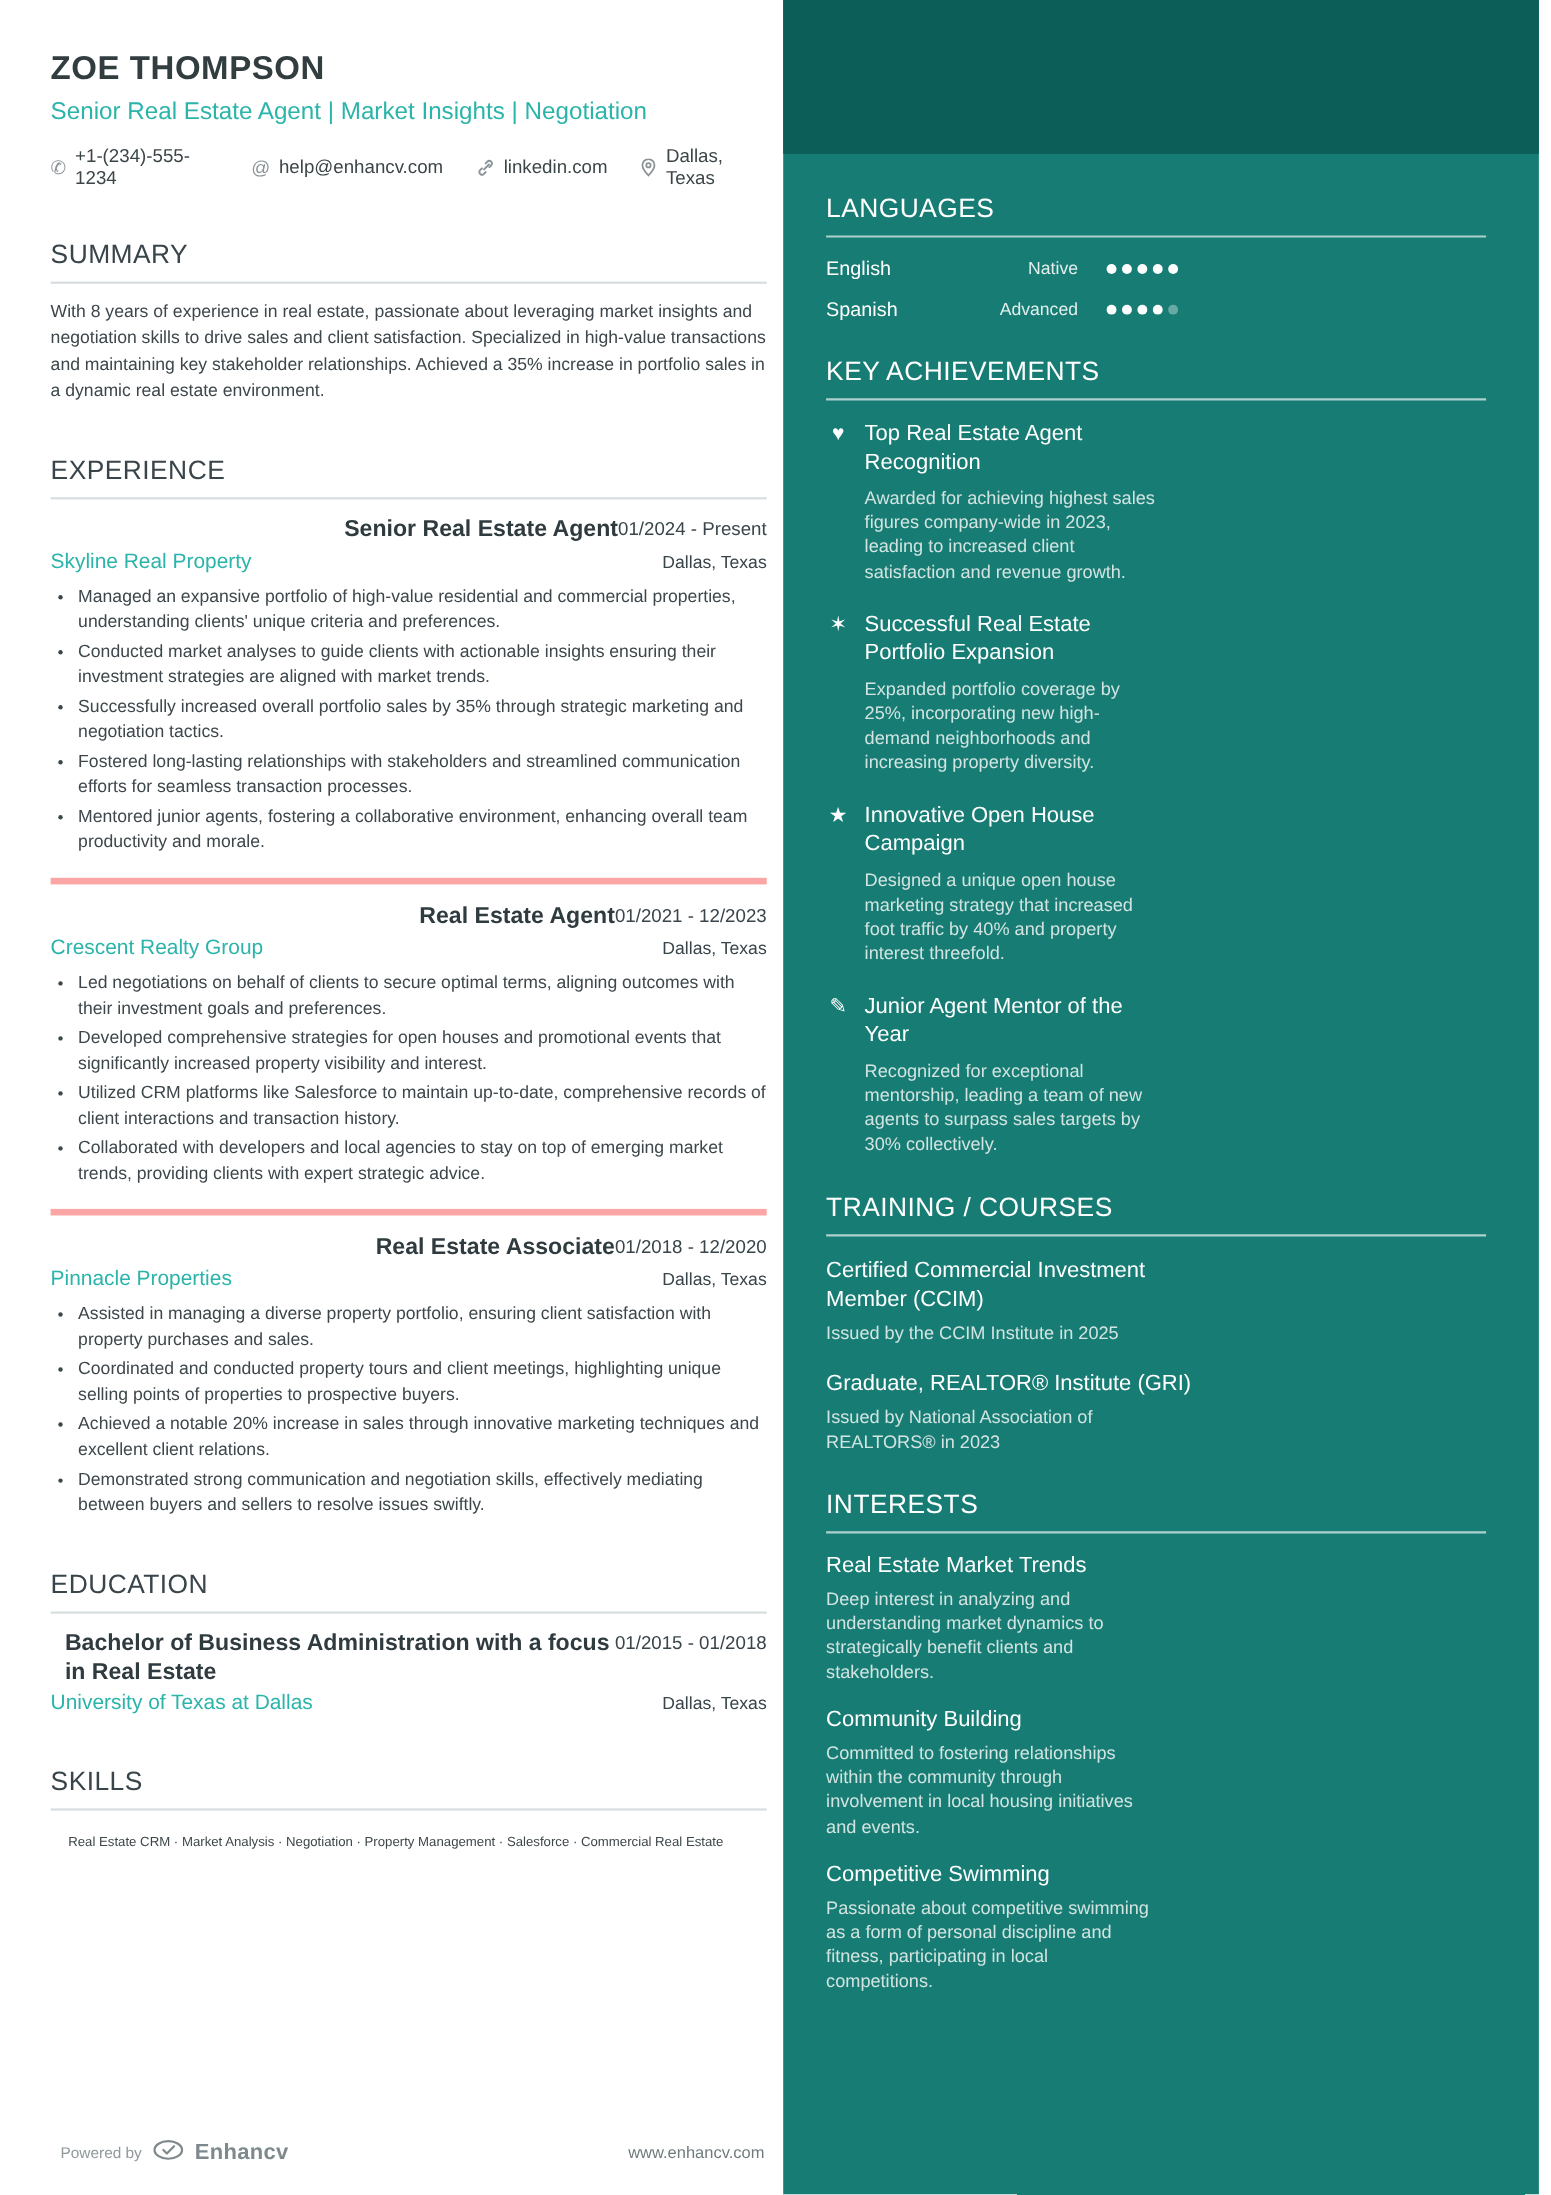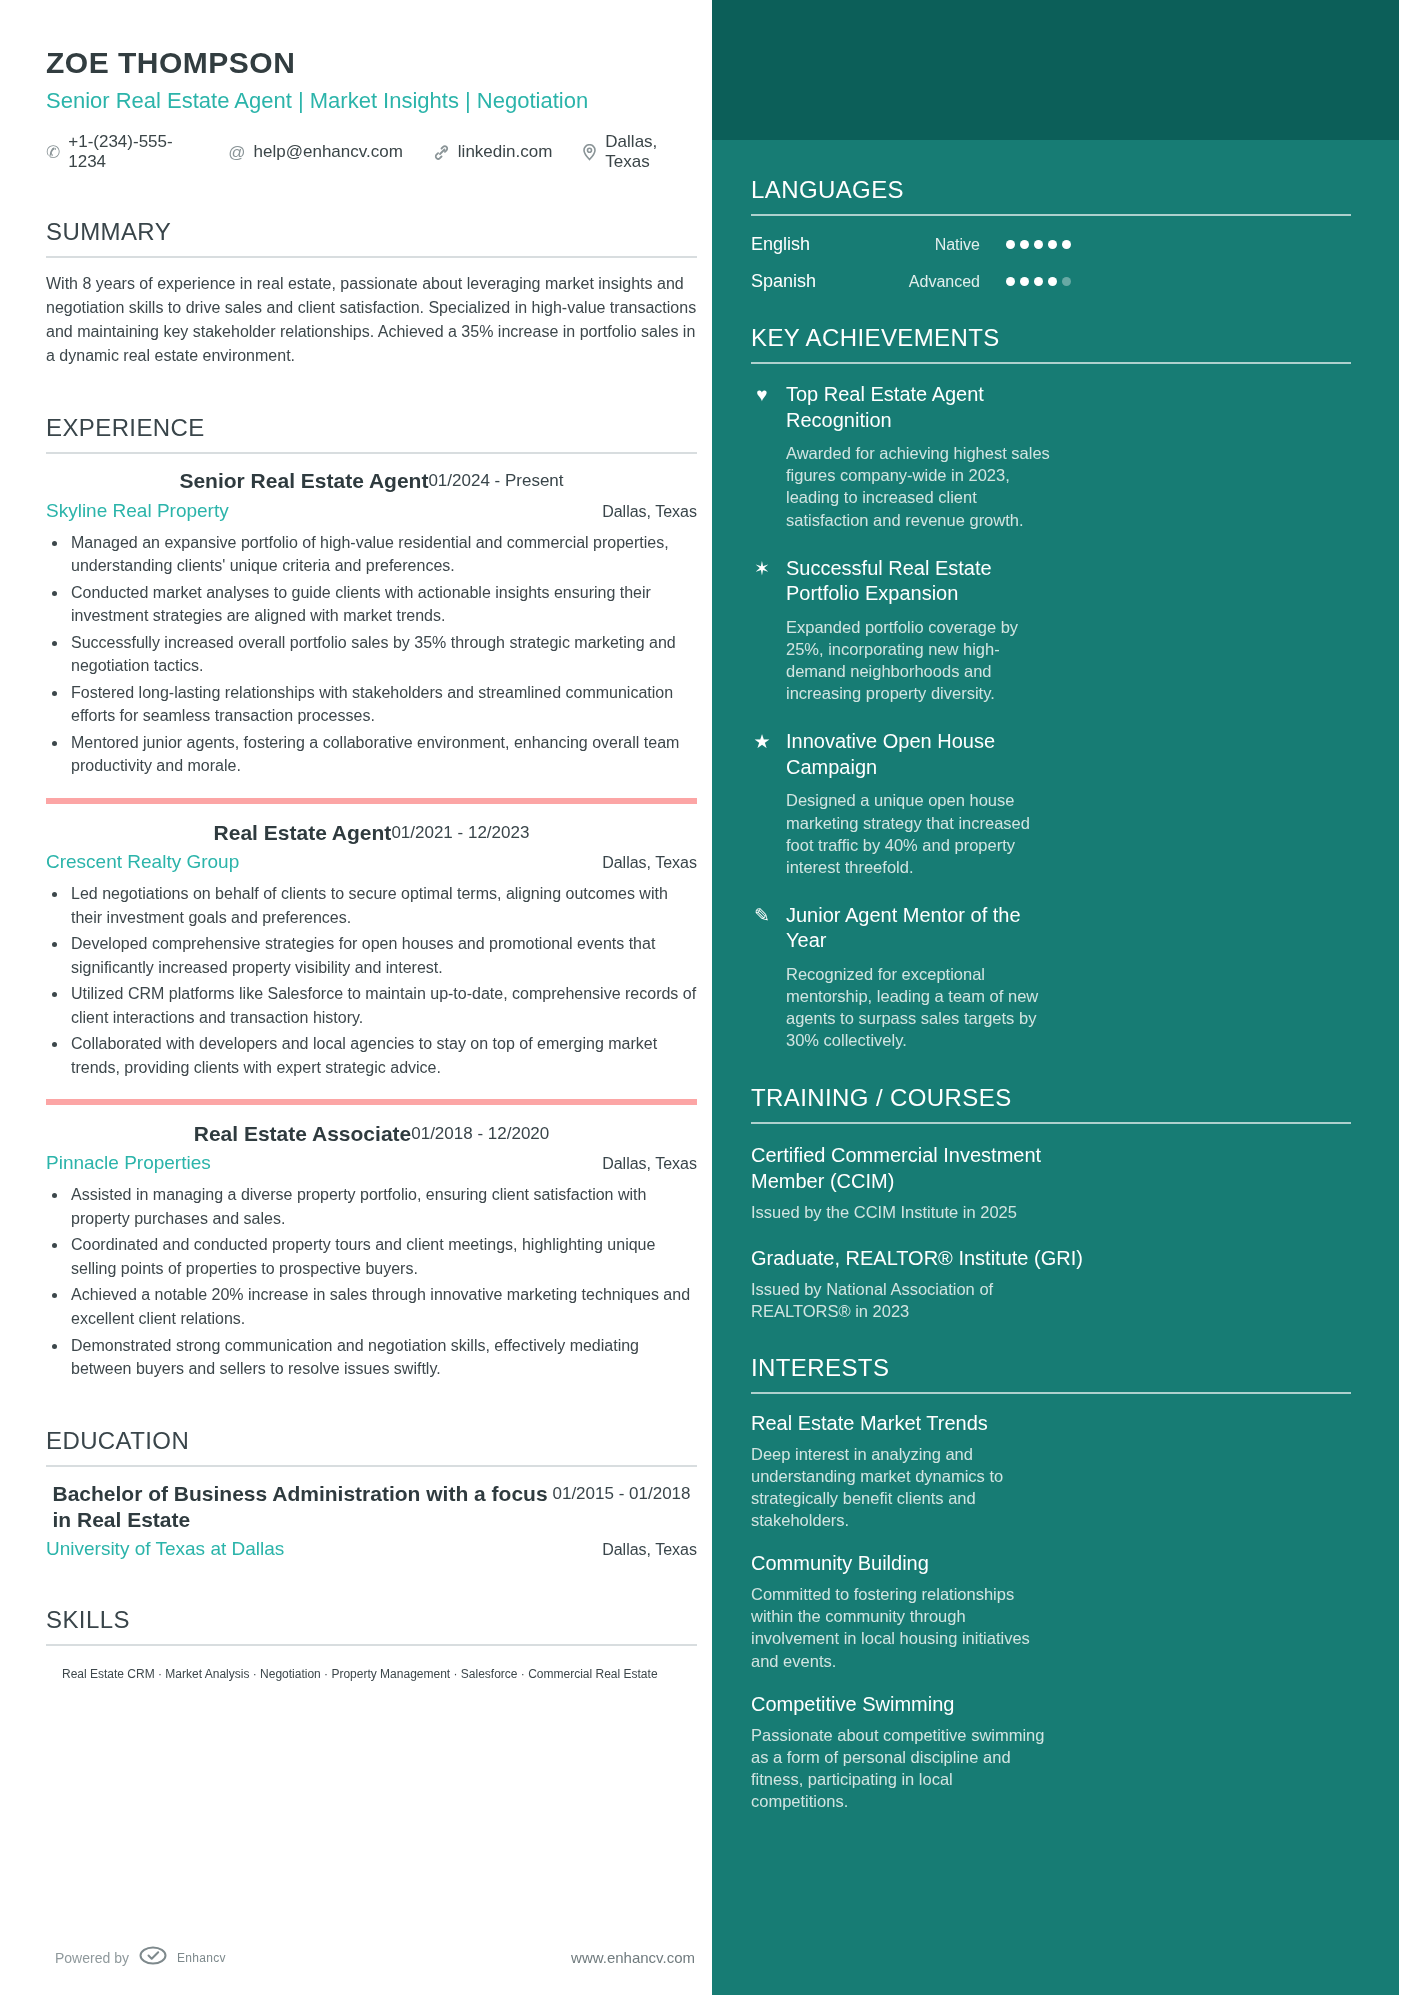--- a/index.html
+++ b/index.html
@@ -23,21 +23,21 @@
   .title{font-size:22px;color:var(--accent);margin-top:9px;line-height:1.2}
   .contacts{margin-top:18px;display:flex;align-items:center;gap:30px;font-size:17px;color:#3b4548}
   .contact{display:flex;align-items:center;gap:8px}
   .cicon{color:#8a9497;display:inline-flex;align-items:center;font-size:17px;line-height:1}
   .cicon svg{display:block}
   h2.sec{font-size:24px;font-weight:500;color:#39454a;letter-spacing:.4px;margin:46px 0 14px;
          padding-bottom:10px;border-bottom:2px solid var(--rule)}
   .body-p{font-size:16px;line-height:1.5;margin:0}
   .job{margin-bottom:20px}
   .job.sep{border-top:6px solid #fca5a5;padding-top:16px}
-  .jhead{display:flex;justify-content:center;align-items:flex-start}
+  .jhead{display:flex;justify-content:flex-end;align-items:flex-start}
   .jtitle{font-size:21px;font-weight:600;color:#2f3b3f;line-height:1.25;max-width:500px}
   .jdates{font-size:17px;color:#39454a;white-space:nowrap;padding-top:3px}
   .jsub{display:flex;justify-content:space-between;align-items:baseline;margin-top:5px}
   .jcompany{font-size:19px;color:var(--accent);font-weight:500}
   .jloc{font-size:16px;color:#39454a}
   ul.bullets{margin:9px 0 0;padding-left:22px}
   .bullets li{font-size:16px;line-height:1.47;margin-bottom:3px;padding-left:3px}
   .skills-text{font-size:12px;line-height:2.05;margin:16px}
   
   .sidebar{position:absolute;right:11px;top:0;width:687px;height:1995px;background:var(--sidebar_bg);
@@ -59,21 +59,21 @@
   .course{margin-bottom:22px}
   .course-t{font-size:20px;font-weight:500;line-height:1.3;max-width:332px;margin:0 0 7px}
   .course-i{font-size:16.5px;line-height:1.34;color:var(--sidebar_dim);max-width:300px}
   .interest{margin-bottom:21px}
   .int-t{font-size:20px;font-weight:400;margin:0 0 8px}
   .int-d{font-size:16.5px;line-height:1.34;color:var(--sidebar_dim);max-width:302px}
   
   .footer{position:absolute;left:55px;bottom:26px;width:640px;display:flex;align-items:center;justify-content:space-between}
   .powered{display:flex;align-items:center;gap:10px}
   .powered-lbl{color:#8f999c;font-size:14px}
-  .brand{font-size:12px;color:#7d898c;font-weight:400;letter-spacing:.3px}
+  .brand{font-size:20px;color:#7d898c;font-weight:700;letter-spacing:.3px}
   .website{font-size:15px;color:#707b7e}
 </style>
 </head>
 <body>
 
 <aside class="sidebar">
   <div class="sidebar-topband"></div>
 
   <section class="sb-sec">
     <h2 class="sb-h">LANGUAGES</h2>

